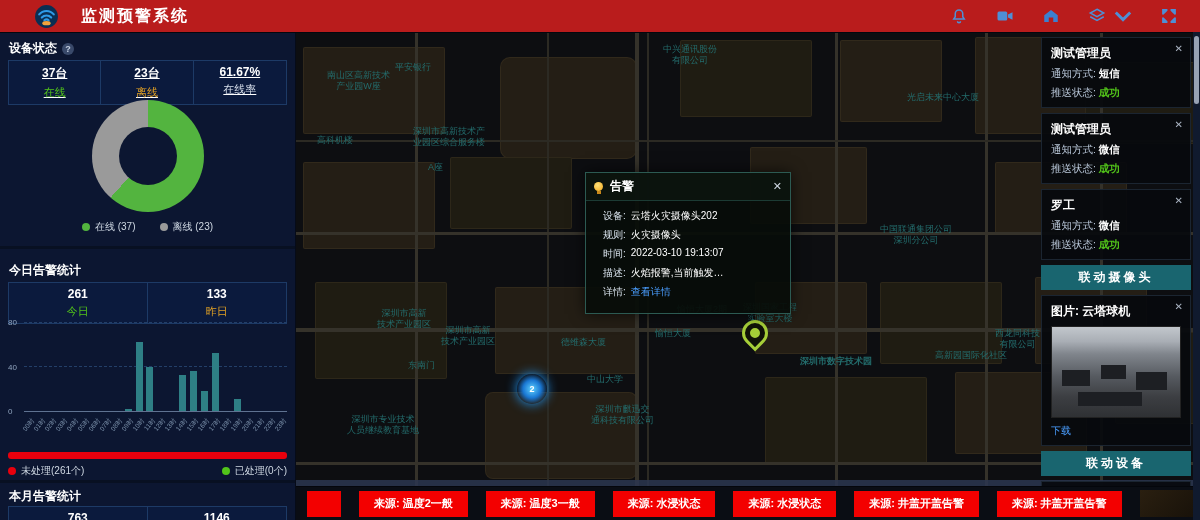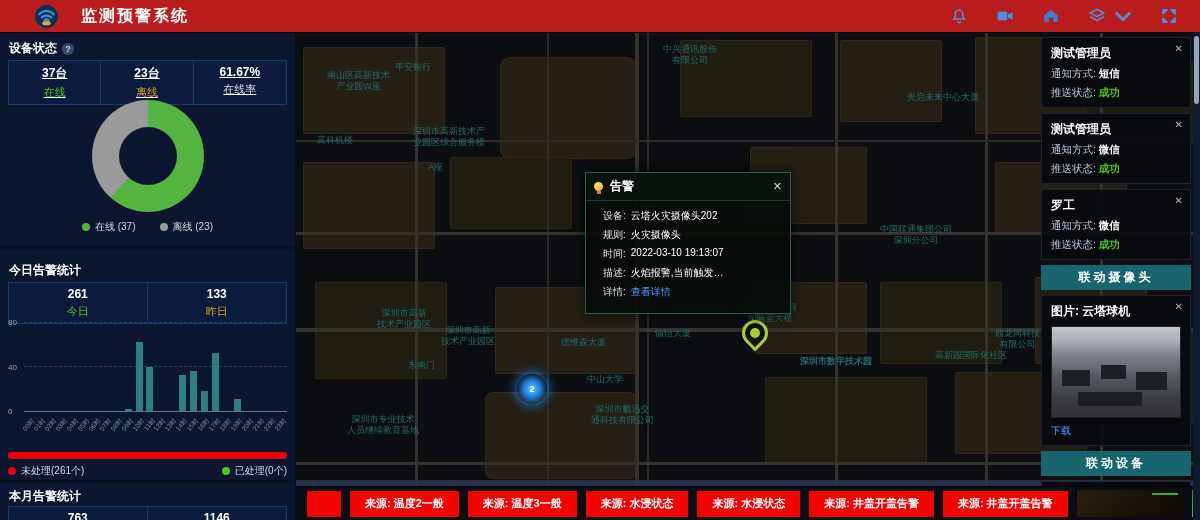--- a/index.html
+++ b/index.html
@@ -100,21 +100,21 @@
   .photo .m1{left:8%;top:48%;width:22%;height:18%;}
   .photo .m2{left:38%;top:42%;width:20%;height:16%;}
   .photo .m3{left:66%;top:50%;width:24%;height:20%;}
   .photo .m4{left:20%;top:72%;width:50%;height:16%;}
   .dl{font-size:10px;color:#4a9eff;margin-top:6px;display:inline-block;}
   
   .sb{position:absolute;top:32px;right:0;width:7px;bottom:0;background:#101a2e;z-index:70;}
   .sb .thumb{position:absolute;top:4px;left:1px;width:5px;height:68px;background:#97a2b4;border-radius:3px;}
   
   .ticker{position:absolute;left:0;right:0;bottom:0;height:33px;background:#0a0d14;z-index:50;
-          display:flex;align-items:center;gap:9px;padding-left:12px;border-top:1px solid #04060b;overflow:hidden;}
+          display:flex;align-items:center;gap:18px;padding-left:12px;border-top:1px solid #04060b;overflow:hidden;}
   .titem{height:26px;background:#f30000;color:#fff;font-size:11px;font-weight:bold;
          display:flex;align-items:center;padding:0 15px;flex:0 0 auto;white-space:nowrap;}
   .titem.empty{width:34px;padding:0;}
   .tthumb{width:106px;height:27px;flex:0 0 auto;position:relative;
           background:linear-gradient(135deg,#2a1f10 0%,#1a130a 55%,#0f0a06 100%);}
   .tthumb::after{content:"";position:absolute;top:3px;right:5px;width:26px;height:2px;background:#46a832;}
   .tgreen{width:48px;height:27px;flex:0 0 auto;background:linear-gradient(180deg,#2f8f2f,#4db84d);}
 </style>
 </head>
 <body>

